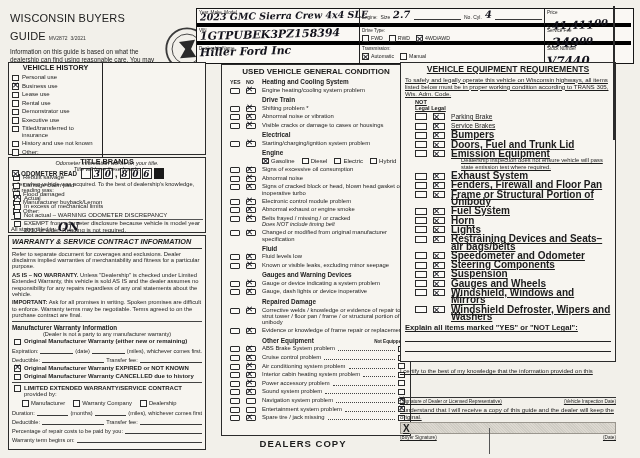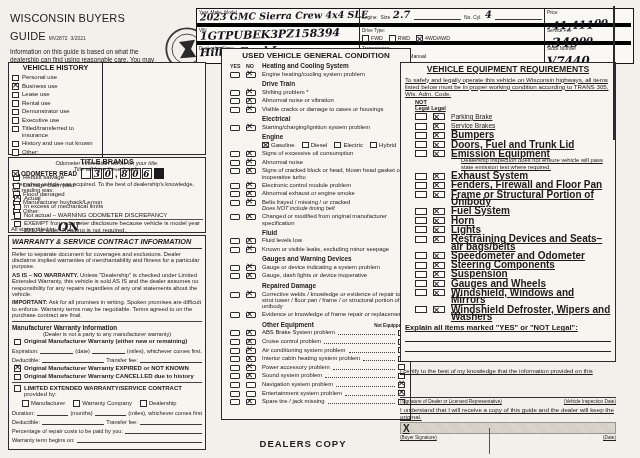--- a/index.html
+++ b/index.html
@@ -50,21 +50,21 @@
   .warr{margin-top:2px;padding:2px 3px;height:215px;}
   .warr .sec-title{border-bottom:1px solid #333;padding-bottom:1px;font-style:italic;}
   .warr p{font-size:5.8px;line-height:6.4px;margin:2px 0 0 0;}
   .hr{border-top:1px solid #444;margin-top:2px;}
   .mfr-h{font-weight:bold;font-size:6.3px;margin-top:2px;}
   .mfr-n{font-size:5.6px;text-align:center;}
   .fill-line{display:flex;gap:2px;align-items:flex-end;font-size:5.6px;margin-top:3px;line-height:6px;}
   .fill{display:inline-block;border-bottom:1px solid #3a3a3a;height:5px;min-width:12px;flex:1;}
   .opts-inline{display:flex;gap:8px;margin:2px 0 0 10px;font-size:5.8px;}
   
-  .col-mid{position:absolute;left:208px;top:48px;width:190px;padding-left:13px;}
+  .col-mid{position:absolute;left:208px;top:64px;width:190px;padding-left:13px;}
   .cond{height:372px;padding:2px 2px;overflow:hidden;}
   .cond-title{font-weight:bold;font-size:8px;text-align:center;line-height:9px;}
   .cond-head{display:flex;font-size:5.3px;font-weight:bold;margin:2px 0 0 6px;align-items:flex-end;}
   .col-yes,.col-no{width:16px;}
   .ch-grp,.grp-h{font-weight:bold;font-size:6.4px;line-height:7px;}
   .grp-h{margin:2.5px 0 0 38px;}
   .grp-h-row{display:flex;justify-content:space-between;align-items:flex-end;margin:2.5px 0 0 38px;padding-right:4px;}
   .ne-h{font-size:4.6px;font-weight:bold;}
   .cond-row{display:flex;align-items:flex-start;font-size:5.9px;line-height:6.4px;margin:1.6px 0 0 6px;padding-right:3px;}
   .cond-lbl{flex:1;}

